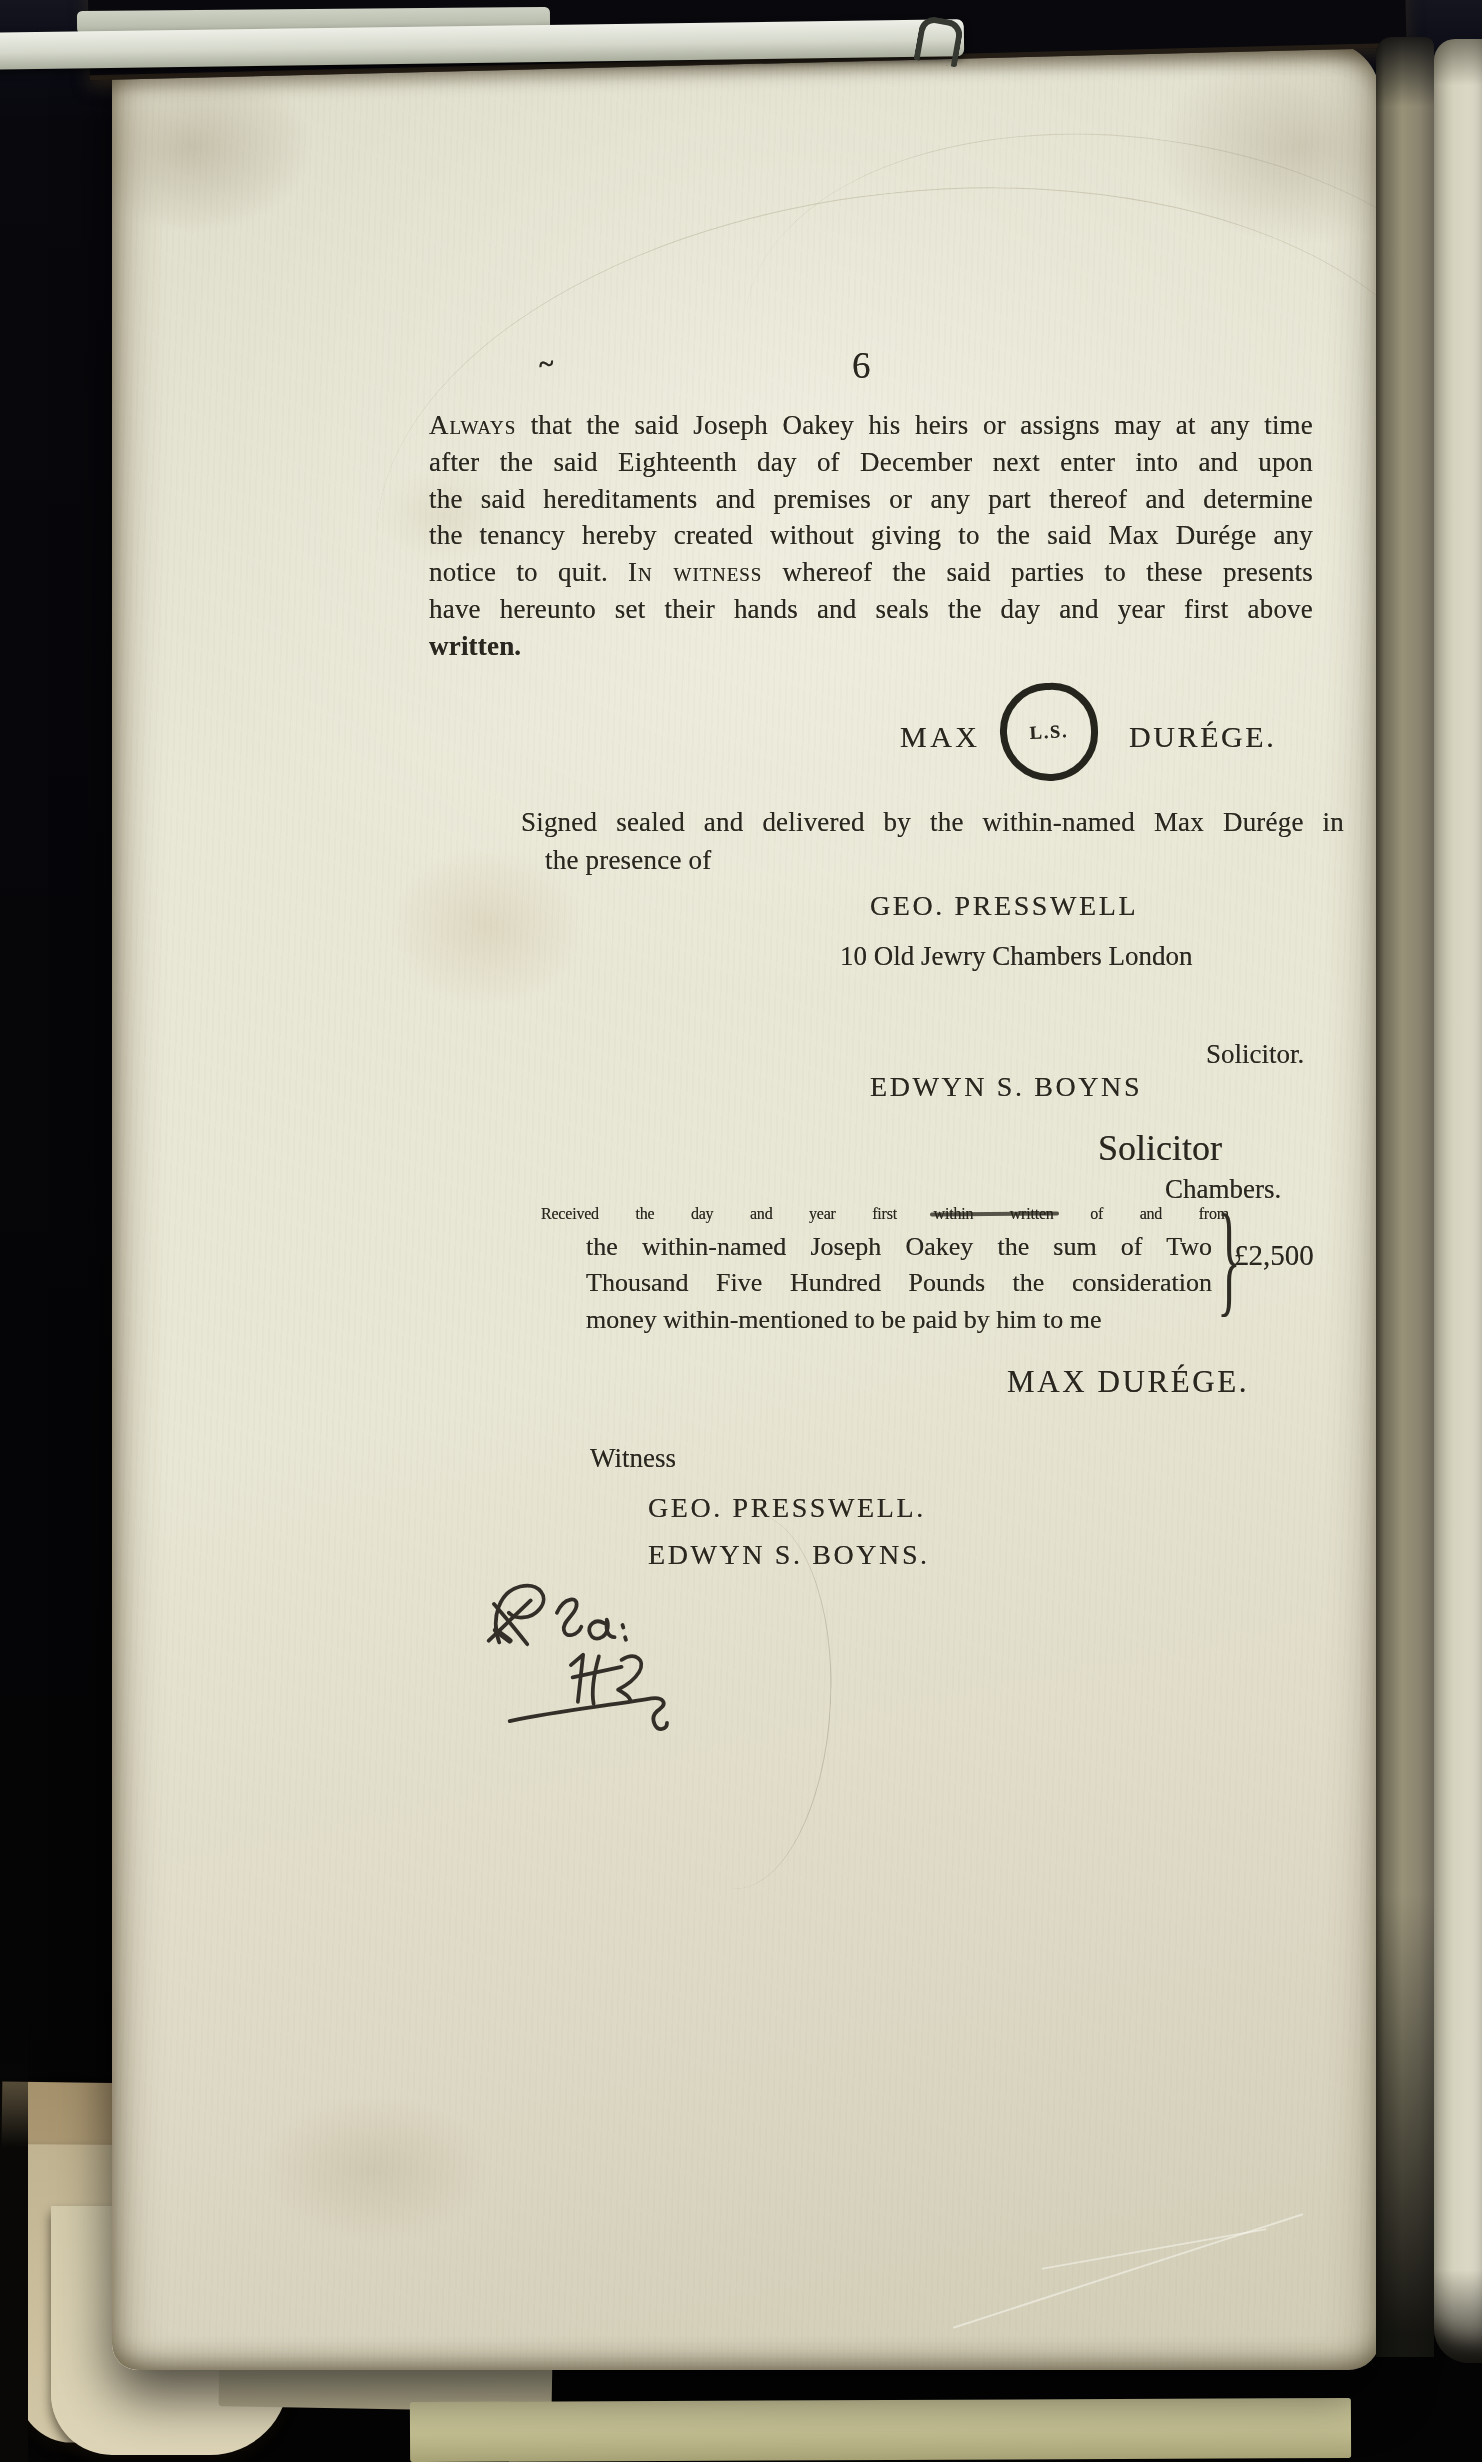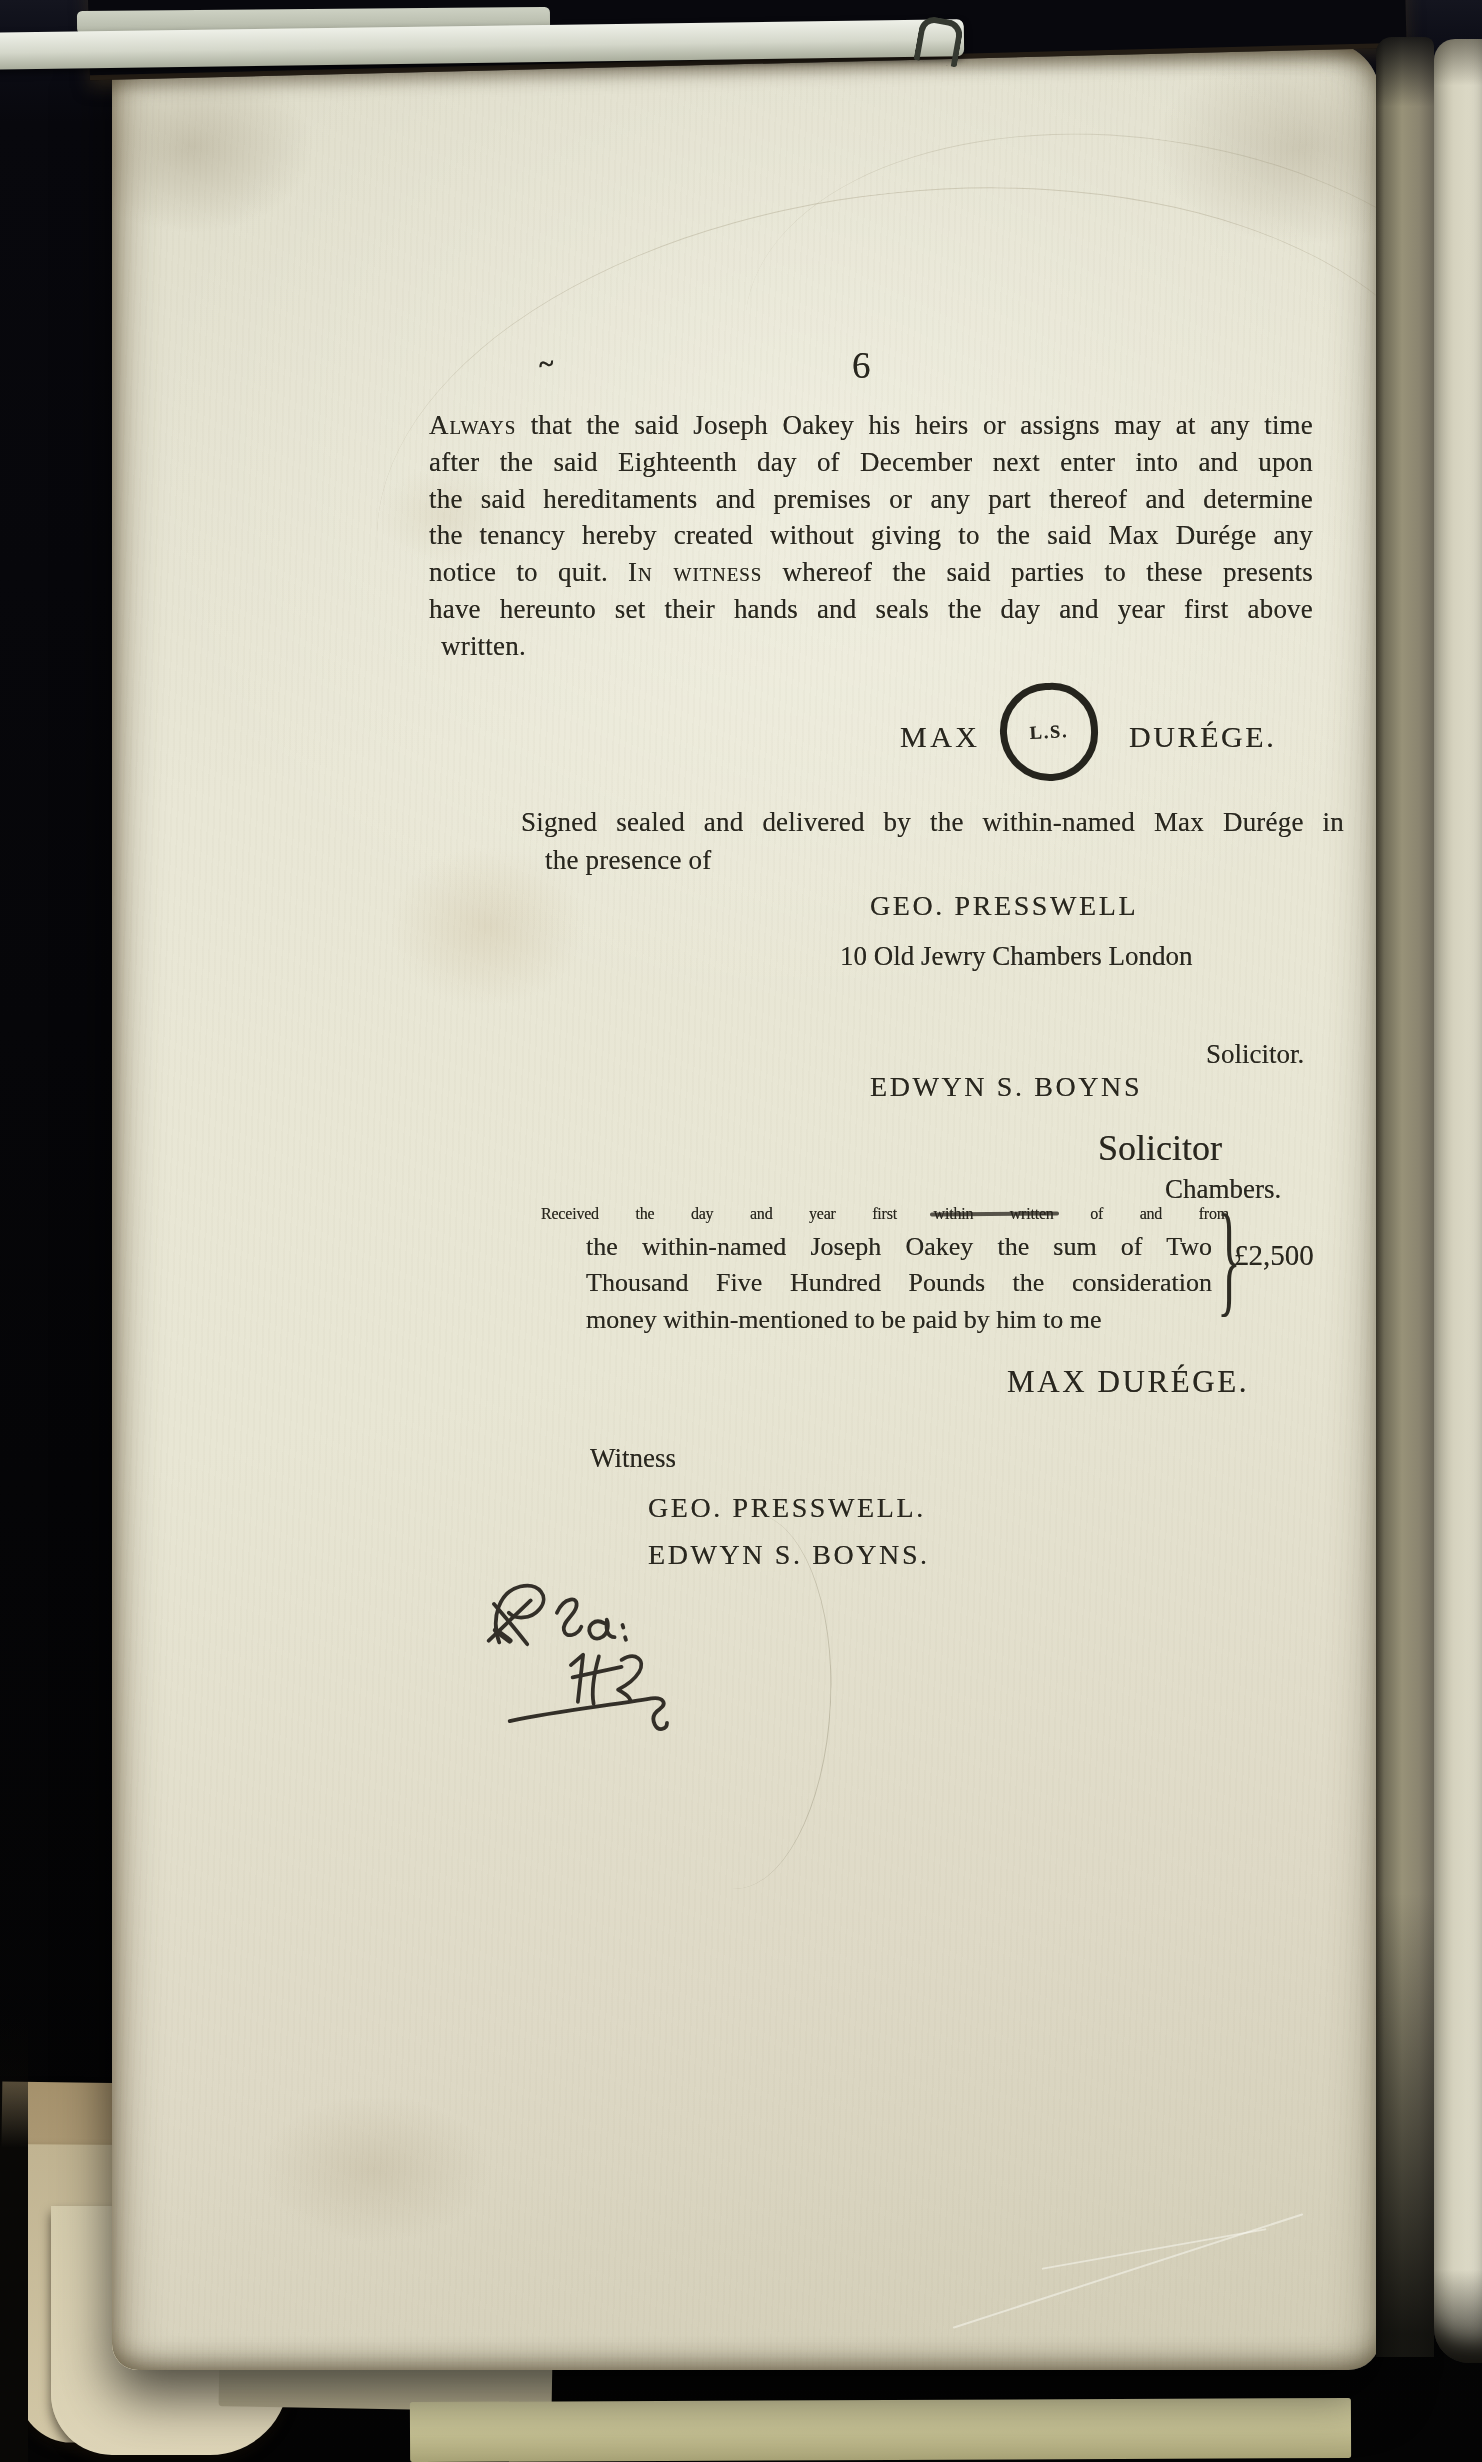--- a/index.html
+++ b/index.html
@@ -150,21 +150,21 @@
       </div>
       <div class="abs jline ink body-text" style="left:317px;top:402px;width:884px;">after the said Eighteenth day of December next enter into and upon</div>
       <div class="abs jline ink body-text" style="left:317px;top:439px;width:884px;">the said hereditaments and premises or any part thereof and determine</div>
       <div class="abs jline ink body-text" style="left:317px;top:475px;width:884px;">the tenancy hereby created without giving to the said Max Durége any</div>
       <div class="abs jline ink body-text" style="left:317px;top:512px;width:884px;">
         <span>notice to quit.</span>
         <span class="smallcaps">In witness</span>
         <span>whereof the said parties to these presents</span>
       </div>
       <div class="abs jline ink body-text" style="left:317px;top:549px;width:884px;">have hereunto set their hands and seals the day and year first above</div>
-      <div class="abs tline ink body-text" style="left:329px;top:586px;">written.</div>
+      <div class="abs tline ink body-text" style="left:317px;top:586px;font-weight:bold;">written.</div>
     </div>
 
     <div>
       <div class="abs tline ink" style="left:788px;top:678px;font-size:30px;letter-spacing:3.5px;">MAX</div>
       <div class="abs seal-circle" style="left:888px;top:641px;">
         <span class="ink" style="font-size:18.4px;font-weight:bold;letter-spacing:1.8px;">L.S.</span>
       </div>
       <div class="abs tline ink" style="left:1017px;top:678px;font-size:30px;letter-spacing:2.6px;">DURÉGE.</div>
     </div>
 

